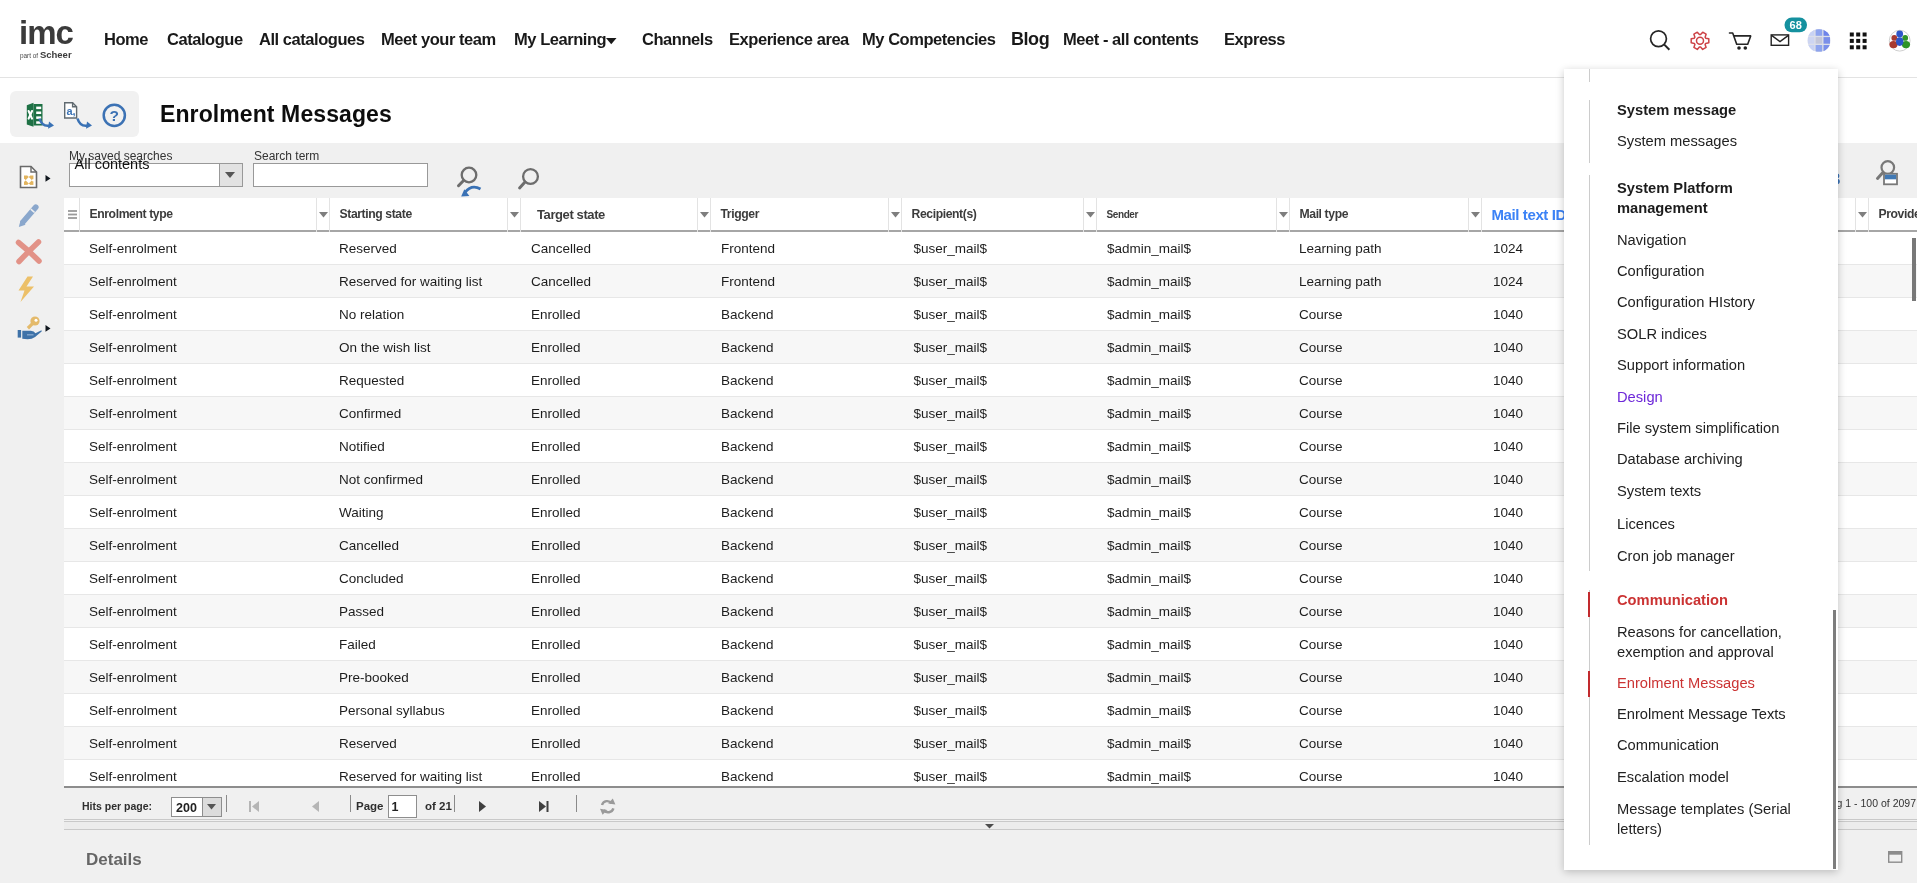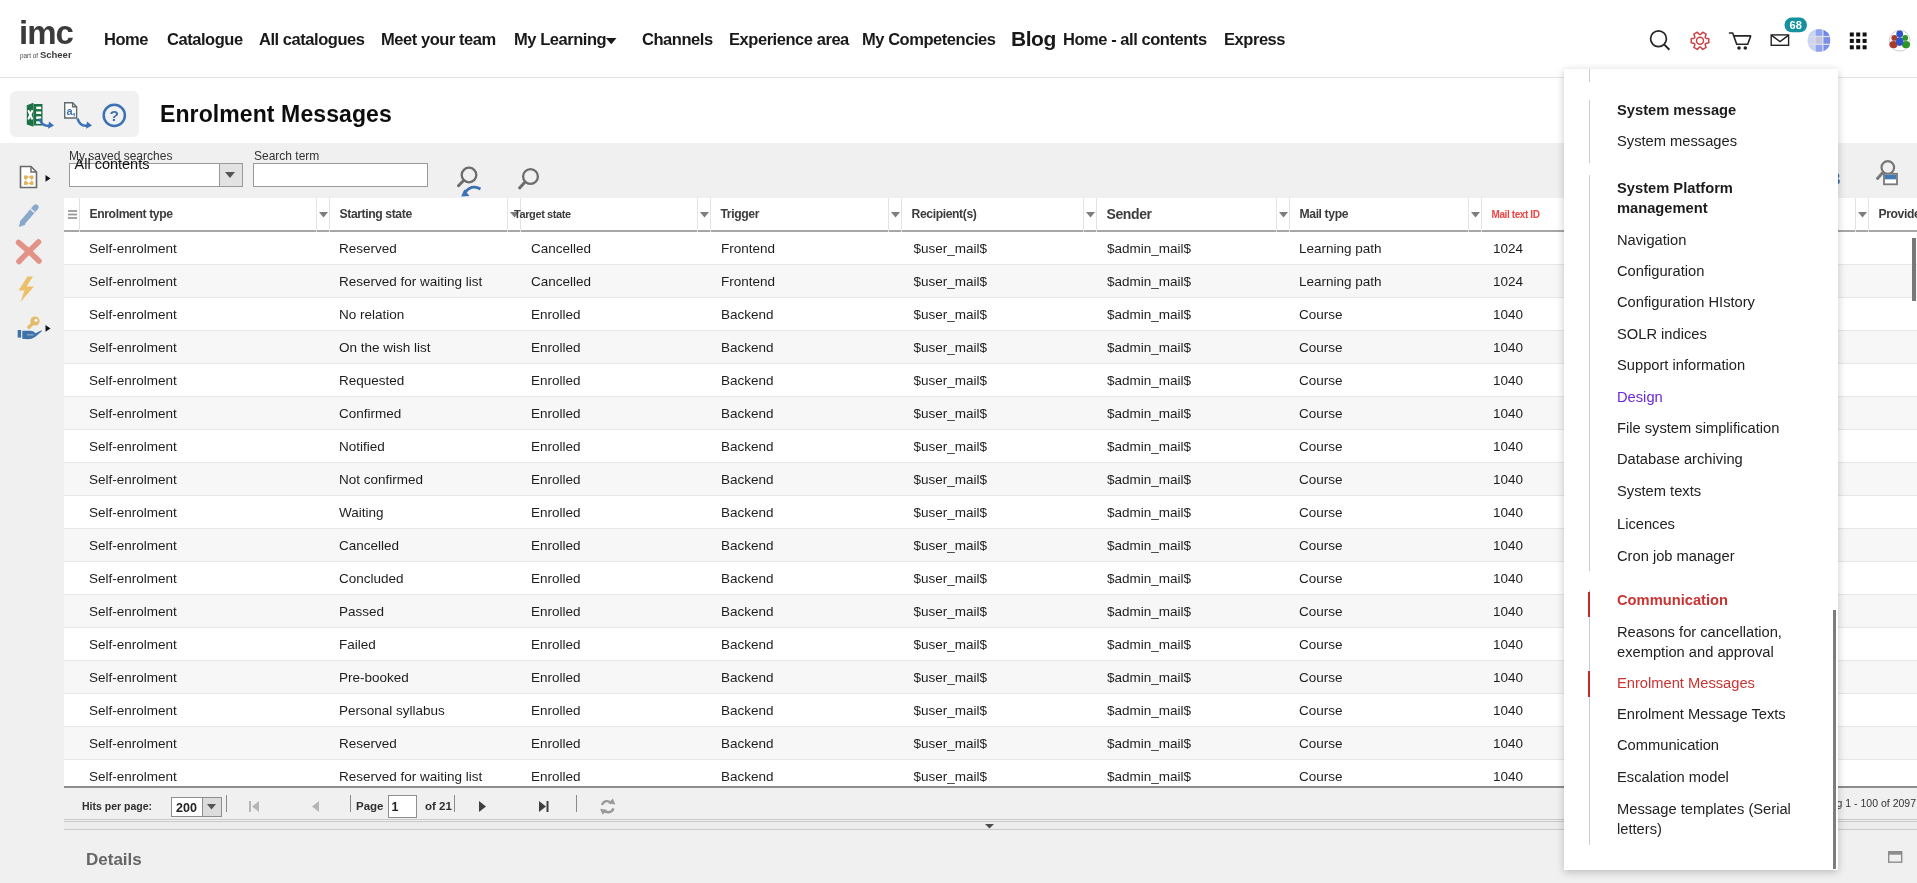--- a/index.html
+++ b/index.html
@@ -11,22 +11,22 @@
 <div class="abs" style="left:19px;top:19px;z-index:6;color:#3b3b3b;font-weight:bold;font-size:33px;letter-spacing:-1px;line-height:28px">imc</div>
 <div class="abs" style="left:20px;top:49px;z-index:6;color:#4a4a4a;font-size:6.4px">part of <span style="font-size:9.5px;font-weight:bold;color:#3b3b3b">Scheer</span></div>
 <div class="abs" style="left:104px;top:0;height:78px;line-height:78px;z-index:6;font-size:16.5px;font-weight:bold;color:#191919;letter-spacing:-0.45px;white-space:nowrap">Home</div>
 <div class="abs" style="left:167px;top:0;height:78px;line-height:78px;z-index:6;font-size:16.5px;font-weight:bold;color:#191919;letter-spacing:-0.45px;white-space:nowrap">Catalogue</div>
 <div class="abs" style="left:259px;top:0;height:78px;line-height:78px;z-index:6;font-size:16.5px;font-weight:bold;color:#191919;letter-spacing:-0.45px;white-space:nowrap">All catalogues</div>
 <div class="abs" style="left:381px;top:0;height:78px;line-height:78px;z-index:6;font-size:16.5px;font-weight:bold;color:#191919;letter-spacing:-0.45px;white-space:nowrap">Meet your team</div>
 <div class="abs" style="left:514px;top:0;height:78px;line-height:78px;z-index:6;font-size:16.5px;font-weight:bold;color:#191919;letter-spacing:-0.45px;white-space:nowrap">My Learning</div>
 <div class="abs" style="left:642px;top:0;height:78px;line-height:78px;z-index:6;font-size:16.5px;font-weight:bold;color:#191919;letter-spacing:-0.45px;white-space:nowrap">Channels</div>
 <div class="abs" style="left:729px;top:0;height:96px;line-height:78px;z-index:6;font-size:16.5px;font-weight:bold;color:#191919;letter-spacing:-0.45px;white-space:nowrap">Experience area</div>
 <div class="abs" style="left:862px;top:0;height:78px;line-height:78px;z-index:6;font-size:16.5px;font-weight:bold;color:#191919;letter-spacing:-0.45px;white-space:nowrap">My Competencies</div>
-<div class="abs" style="left:1011px;top:0;height:65px;line-height:78px;z-index:6;font-size:21px;font-weight:bold;color:#191919;letter-spacing:-0.45px;white-space:nowrap">Blog</div>
-<div class="abs" style="left:1063px;top:0;height:78px;line-height:78px;z-index:6;font-size:16.5px;font-weight:bold;color:#191919;letter-spacing:-0.45px;white-space:nowrap">Home - all contents</div>
+<div class="abs" style="left:1011px;top:0;height:65px;line-height:78px;z-index:6;font-size:18px;font-weight:bold;color:#191919;letter-spacing:-0.45px;white-space:nowrap">Blog</div>
+<div class="abs" style="left:1063px;top:0;height:78px;line-height:78px;z-index:6;font-size:16.5px;font-weight:bold;color:#191919;letter-spacing:-0.45px;white-space:nowrap">Meet - all contents</div>
 <div class="abs" style="left:1224px;top:0;height:78px;line-height:78px;z-index:6;font-size:16.5px;font-weight:bold;color:#191919;letter-spacing:-0.45px;white-space:nowrap">Express</div>
 <svg style="left:606px;top:37.5px;z-index:6" width="16" height="10">
     <polygon points="0,0 10.5,0 5.25,6.2" fill="#191919"></polygon>
   </svg>
 <svg style="left:1645px;top:25px;z-index:6" width="260" height="34">
 <circle cx="13.5" cy="13.8" r="7.9" fill="none" stroke="#252525" stroke-width="1.7"></circle>
     <line x1="19.3" y1="19.6" x2="24.4" y2="24.8" stroke="#252525" stroke-width="2"></line>
 <path d="M63.8 13.8 L63.8 17.8 L60.7 18.4 L60.1 19.4 L61.1 22.4 L57.7 24.4 L55.6 22.1 L54.4 22.1 L52.3 24.4 L48.9 22.4 L49.9 19.4 L49.3 18.4 L46.2 17.8 L46.2 13.8 L49.3 13.2 L49.9 12.2 L48.9 9.2 L52.3 7.2 L54.4 9.5 L55.6 9.5 L57.7 7.2 L61.1 9.2 L60.1 12.2 L60.7 13.2 Z" fill="none" stroke="#cd4347" stroke-width="1.5" stroke-linejoin="round"></path>
 <circle cx="55" cy="15.8" r="3.5" fill="none" stroke="#cd4347" stroke-width="1.5"></circle>
 <path d="M84.5 8 l3.2 0 l4 11.2 l11 0 l3 -8.3 l-16.3 0" fill="none" stroke="#252525" stroke-width="1.6" stroke-linejoin="round" stroke-linecap="round"></path>
@@ -184,46 +184,46 @@
 <div class="abs" style="left:25.5px;top:0;height:33px;line-height:33px;font-size:12.2px;font-weight:bold;color:#3c3c3c;letter-spacing:-0.4px;white-space:nowrap">Enrolment type</div>
 <div class="abs" style="left:252px;top:0;width:14px;height:34px;border-left:1px solid #e3e3e3;border-right:1px solid #e3e3e3"></div>
 <svg style="left:254.5px;top:13.5px" width="10" height="7">
       <polygon points="0,0 9,0 4.5,5.5" fill="#7e7e7e"></polygon>
     </svg>
 <div class="abs" style="left:275.5px;top:0;height:33px;line-height:33px;font-size:12.2px;font-weight:bold;color:#3c3c3c;letter-spacing:-0.4px;white-space:nowrap">Starting state</div>
 <div class="abs" style="left:443px;top:0;width:14px;height:34px;border-left:1px solid #e3e3e3;border-right:1px solid #e3e3e3"></div>
 <svg style="left:445.5px;top:13.5px" width="10" height="7">
       <polygon points="0,0 9,0 4.5,5.5" fill="#7e7e7e"></polygon>
     </svg>
-<div class="abs" style="left:450px;top:0;height:33px;line-height:33px;font-size:11px;font-weight:bold;color:#3c3c3c;letter-spacing:-0.4px;white-space:nowrap">Target state</div>
+<div class="abs" style="left:473px;top:0;height:33px;line-height:33px;font-size:13px;font-weight:bold;color:#3c3c3c;letter-spacing:-0.4px;white-space:nowrap">Target state</div>
 <div class="abs" style="left:633px;top:0;width:14px;height:34px;border-left:1px solid #e3e3e3;border-right:1px solid #e3e3e3"></div>
 <svg style="left:635.5px;top:13.5px" width="10" height="7">
       <polygon points="0,0 9,0 4.5,5.5" fill="#7e7e7e"></polygon>
     </svg>
 <div class="abs" style="left:656.5px;top:0;height:33px;line-height:33px;font-size:12.2px;font-weight:bold;color:#3c3c3c;letter-spacing:-0.4px;white-space:nowrap">Trigger</div>
 <div class="abs" style="left:824px;top:0;width:14px;height:34px;border-left:1px solid #e3e3e3;border-right:1px solid #e3e3e3"></div>
 <svg style="left:826.5px;top:13.5px" width="10" height="7">
       <polygon points="0,0 9,0 4.5,5.5" fill="#7e7e7e"></polygon>
     </svg>
 <div class="abs" style="left:847.5px;top:0;height:33px;line-height:33px;font-size:12.2px;font-weight:bold;color:#3c3c3c;letter-spacing:-0.4px;white-space:nowrap">Recipient(s)</div>
 <div class="abs" style="left:1019px;top:0;width:14px;height:34px;border-left:1px solid #e3e3e3;border-right:1px solid #e3e3e3"></div>
 <svg style="left:1021.5px;top:13.5px" width="10" height="7">
       <polygon points="0,0 9,0 4.5,5.5" fill="#7e7e7e"></polygon>
     </svg>
-<div class="abs" style="left:1042.5px;top:0;height:45px;line-height:33px;font-size:14px;font-weight:bold;color:#3c3c3c;letter-spacing:-0.4px;white-space:nowrap">Sender</div>
+<div class="abs" style="left:1042.5px;top:0;height:45px;line-height:33px;font-size:10px;font-weight:bold;color:#3c3c3c;letter-spacing:-0.4px;white-space:nowrap">Sender</div>
 <div class="abs" style="left:1212px;top:0;width:14px;height:34px;border-left:1px solid #e3e3e3;border-right:1px solid #e3e3e3"></div>
 <svg style="left:1214.5px;top:13.5px" width="10" height="7">
       <polygon points="0,0 9,0 4.5,5.5" fill="#7e7e7e"></polygon>
     </svg>
 <div class="abs" style="left:1235.5px;top:0;height:33px;line-height:33px;font-size:12.2px;font-weight:bold;color:#3c3c3c;letter-spacing:-0.4px;white-space:nowrap">Mail type</div>
 <div class="abs" style="left:1404px;top:0;width:14px;height:34px;border-left:1px solid #e3e3e3;border-right:1px solid #e3e3e3"></div>
 <svg style="left:1406.5px;top:13.5px" width="10" height="7">
       <polygon points="0,0 9,0 4.5,5.5" fill="#7e7e7e"></polygon>
     </svg>
-<div class="abs" style="left:1427.5px;top:0;height:15px;line-height:33px;font-size:10px;font-weight:bold;color:#ef4444;letter-spacing:-0.4px;white-space:nowrap">Mail text ID</div>
+<div class="abs" style="left:1427.5px;top:0;height:15px;line-height:33px;font-size:15px;font-weight:bold;color:#3b82f6;letter-spacing:-0.4px;white-space:nowrap">Mail text ID</div>
 <div class="abs" style="left:1597px;top:0;width:14px;height:34px;border-left:1px solid #e3e3e3;border-right:1px solid #e3e3e3"></div>
 <svg style="left:1599.5px;top:13.5px" width="10" height="7">
       <polygon points="0,0 9,0 4.5,5.5" fill="#7e7e7e"></polygon>
     </svg>
 <div class="abs" style="left:1791px;top:0;width:14px;height:34px;border-left:1px solid #e3e3e3;border-right:1px solid #e3e3e3"></div>
 <svg style="left:1793.5px;top:13.5px" width="10" height="7">
       <polygon points="0,0 9,0 4.5,5.5" fill="#7e7e7e"></polygon>
     </svg>
 <div class="abs" style="left:1814.5px;top:0;height:33px;line-height:33px;font-size:12.2px;font-weight:bold;color:#3c3c3c;letter-spacing:-0.4px;white-space:nowrap">Provider</div>
 

